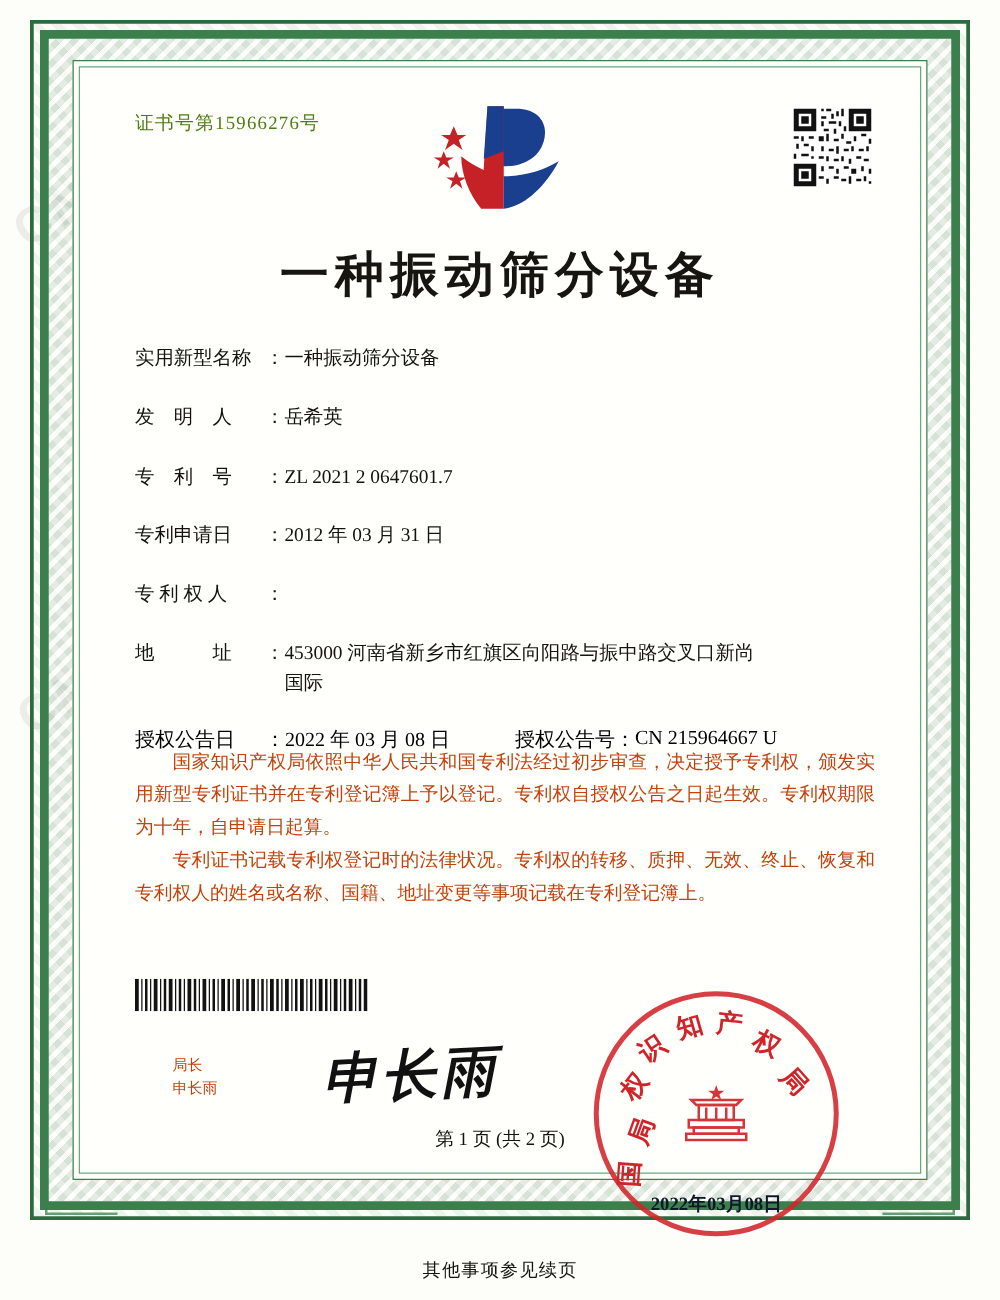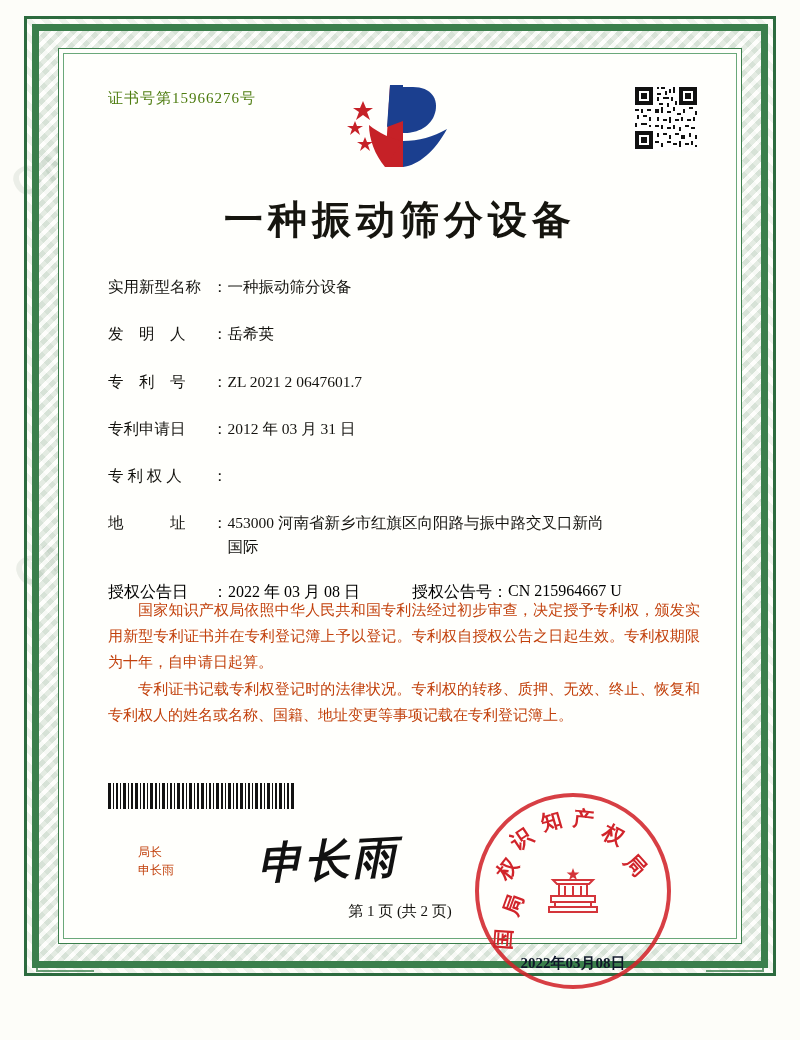--- a/index.html
+++ b/index.html
@@ -526,13 +526,14 @@
       <div class="seal-text-char" style="left:98px;  top:12px;  transform:rotate(6deg);">产</div>
       <div class="seal-text-char" style="left:128px; top:28px;  transform:rotate(28deg);">权</div>
       <div class="seal-text-char" style="left:150px; top:58px;  transform:rotate(48deg);">局</div>
       <div class="seal-text-char" style="left:18px;  top:132px; transform:rotate(-86deg);">国</div>
       <div class="seal-date">2022年03月08日</div>
     </div>
 
     <div class="page-num">第 1 页 (共 2 页)</div>
   </div>
 
+  <div class="footnote">其他事项参见续页</div>
 </div>
 
 </body></html>

